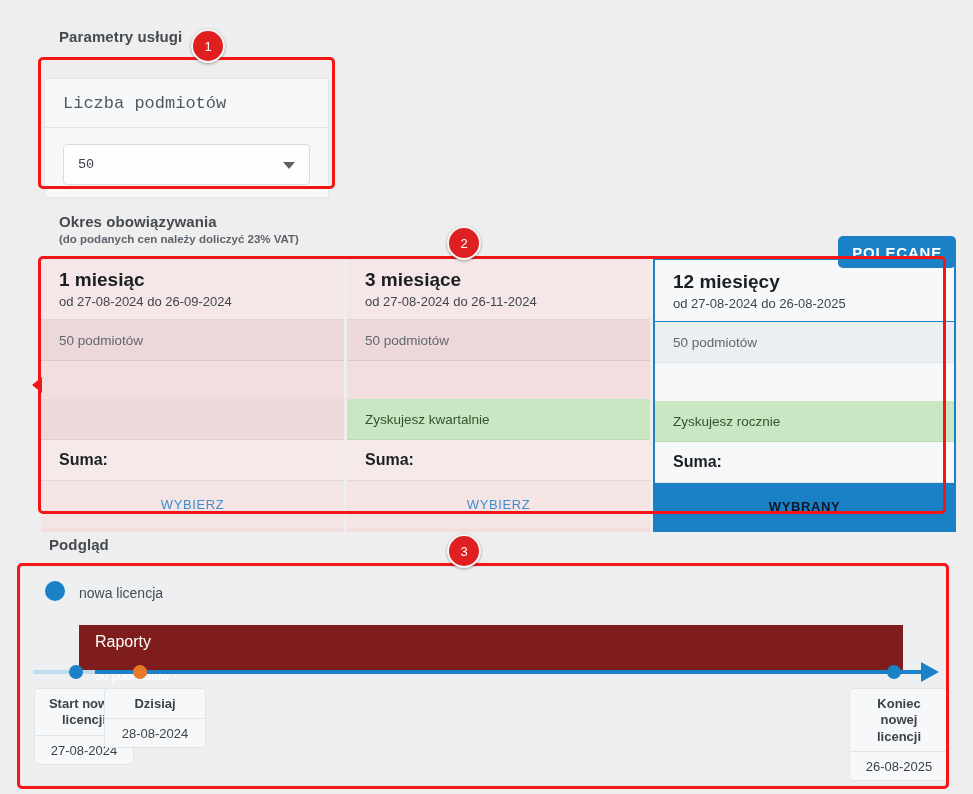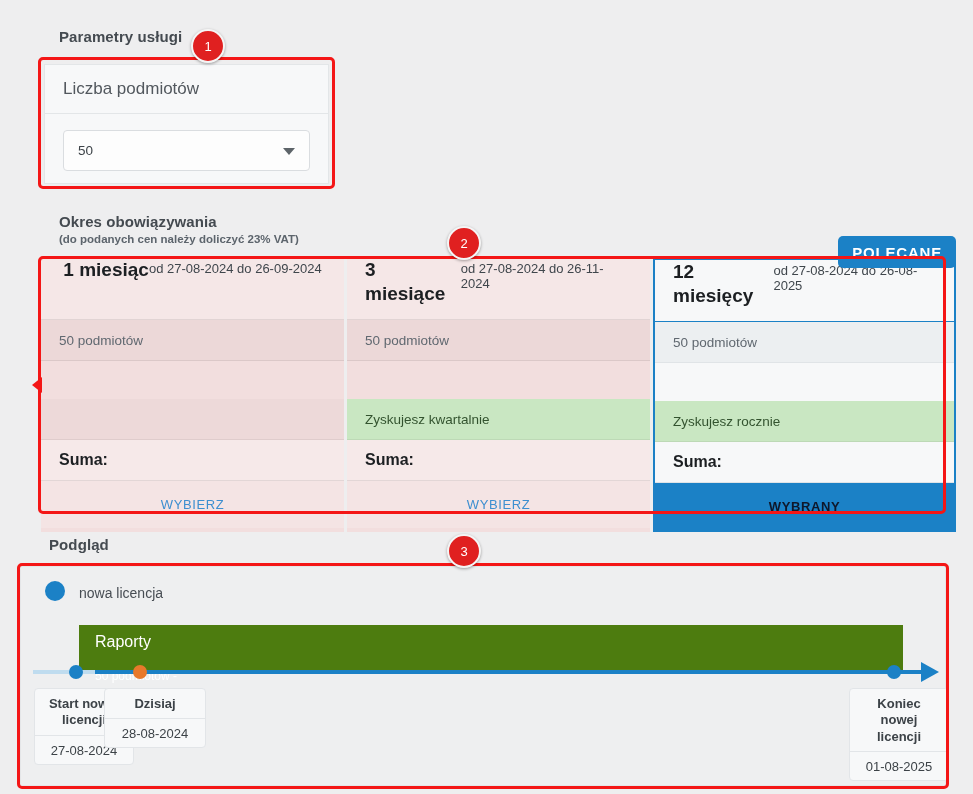--- a/index.html
+++ b/index.html
@@ -102,21 +102,21 @@
   .plan.sel {
     width: 303px;
     background: #f7f8f9;
     border: 2px solid #1b81c6;
     position: relative;
   }
   .plan + .plan { margin-left: 3px; }
   .row { padding: 0 18px; display: flex; align-items: center; }
   .plan .r-head {
     height: 62px;
-    flex-direction: row;
+    flex-direction: column;
     align-items: flex-start;
     justify-content: center;
     background: rgba(255,255,255,.28);
     border-bottom: 1px solid rgba(0,0,0,.08);
   }
   .plan.sel .r-head { background: #f7f8f9; border-bottom: 1px solid #1b81c6; }
   .r-head .t1 { font-size: 19px; color: #1c1f22; font-weight: 700; line-height: 1.25; }
   .r-head .t2 { font-size: 13px; color: #3f464c; margin-top: 3px; }
   .r-count {
     height: 41px;
@@ -174,21 +174,21 @@
     border: 1px solid #e4e6e8;
   }
   .legend { position: absolute; display: flex; align-items: flex-end; }
   .legend .dot {
     width: 20px; height: 20px; border-radius: 50%; background: #1b81c6;
   }
   .legend .lbl { margin-left: 14px; font-size: 14px; color: #474d53; }
 
   .tl-bar {
     position: absolute;
-    background: #4d7c0f;
+    background: #7f1d1d;
     color: #fff;
     padding: 8px 0 0 16px;
   }
   .tl-bar .b1 { font-size: 16px; line-height: 1.1; }
   .tl-bar .b2 { font-size: 12px; margin-top: 18px; }
 
   .tl-axis-light { position: absolute; height: 4px; background: #bfdcef; }
   .tl-axis-dark { position: absolute; height: 4px; background: #1b81c6; }
   .tl-arrow {
     position: absolute;
@@ -223,21 +223,21 @@
     padding: 7px 8px 6px;
   }
 </style>
 </head>
 <body>
 
 <div class="page">
 
   <div class="sec-title" style="left:59px; top:28px;">Parametry usługi</div>
 
-  <div class="param-card" style="left:44px; top:64px; width:285px; height:120px;">
+  <div class="param-card" style="left:44px; top:78px; width:285px; height:120px;font-family:Liberation Mono, monospace;">
     <div class="param-card-head">Liczba podmiotów</div>
     <div class="param-card-body">
       <div class="select">
         <span>50</span>
         <span class="caret"></span>
       </div>
     </div>
   </div>
 
   <div class="annot-box" style="left:38px; top:57px; width:297px; height:132px;"></div>
@@ -315,20 +315,20 @@
       <div class="tv">27-08-2024</div>
     </div>
 
     <div class="tip" style="left:83px; top:121px; width:102px; z-index:4;">
       <div class="th">Dzisiaj</div>
       <div class="tv">28-08-2024</div>
     </div>
 
     <div class="tip" style="left:828px; top:121px; width:100px; z-index:3;">
       <div class="th">Koniec nowej licencji</div>
-      <div class="tv">01-08-2025</div>
+      <div class="tv">26-08-2025</div>
     </div>
   </div>
 
   <div class="annot-box" style="left:17px; top:563px; width:932px; height:226px;"></div>
   <div class="annot-badge" style="left:447px; top:534px;">3</div>
 
 </div>
 
 </body></html>

